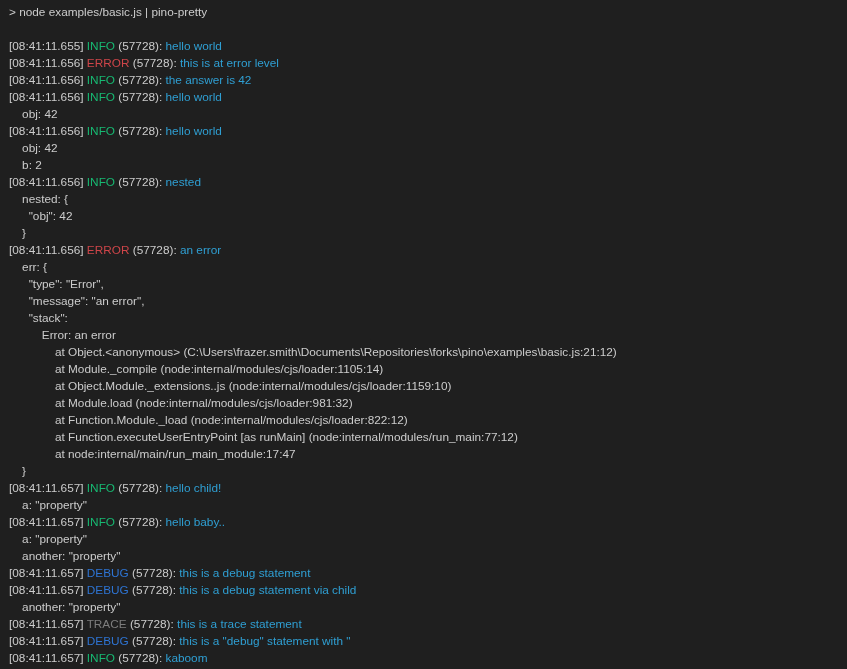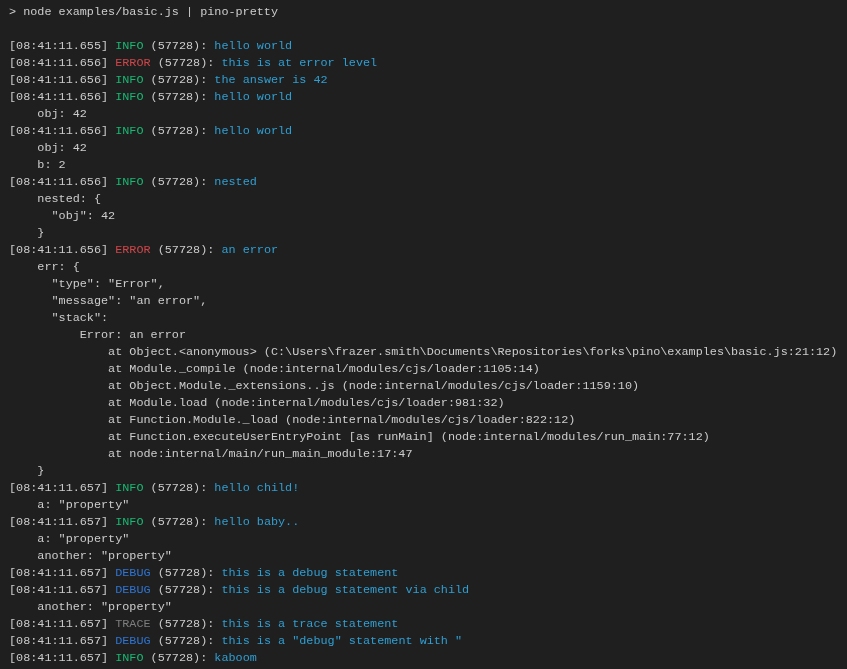--- a/index.html
+++ b/index.html
@@ -14,21 +14,21 @@
   }
   .terminal {
     width: 847px;
     height: 669px;
     background: #1f1f1f;
     box-sizing: border-box;
   }
   .screen {
     margin: 0;
     padding: 4px 0 0 9px;
-    font-family: Liberation Mono, monospace;
+    font-family: Liberation Sans, sans-serif;
     font-size: 11.8px;
     line-height: 17px;
     color: #cccccc;
   }
   .line {
     white-space: pre;
     min-height: 17px;
   }
   .line span {
     white-space: pre;

